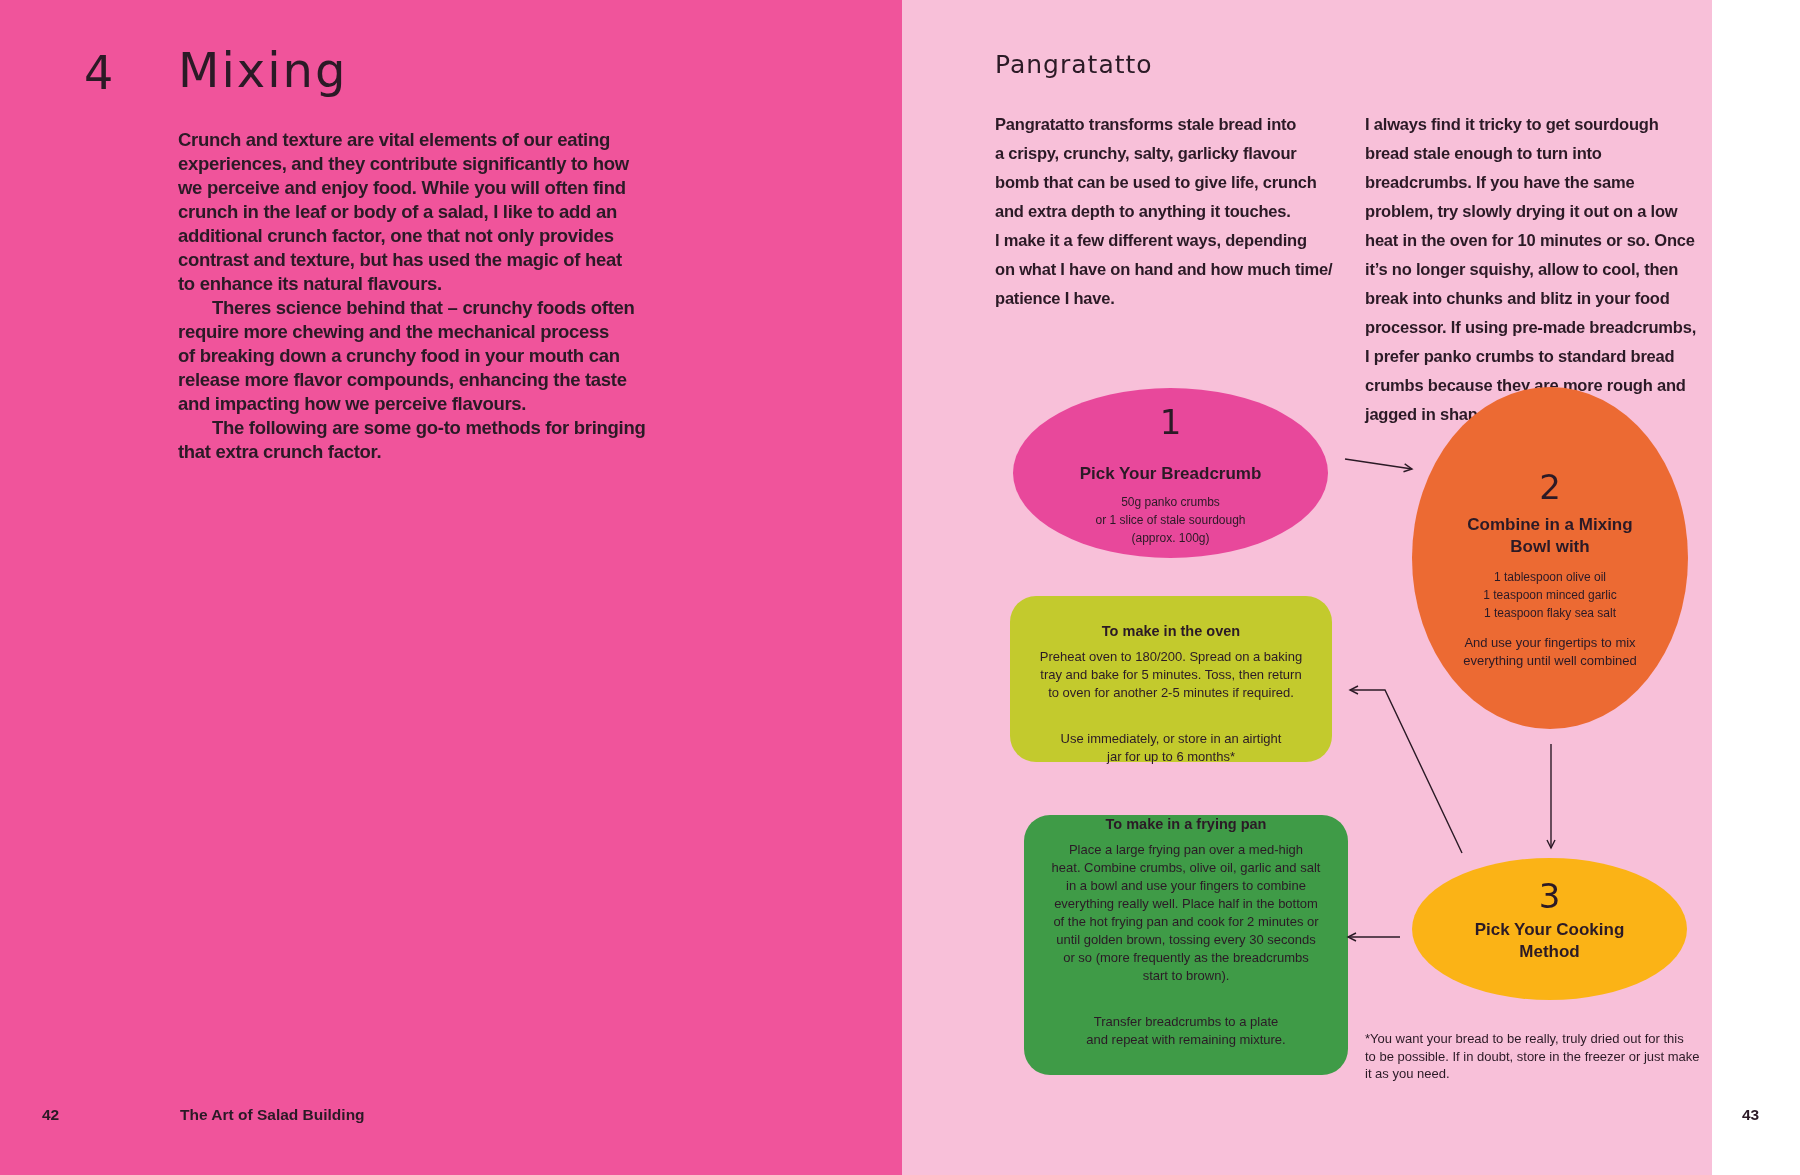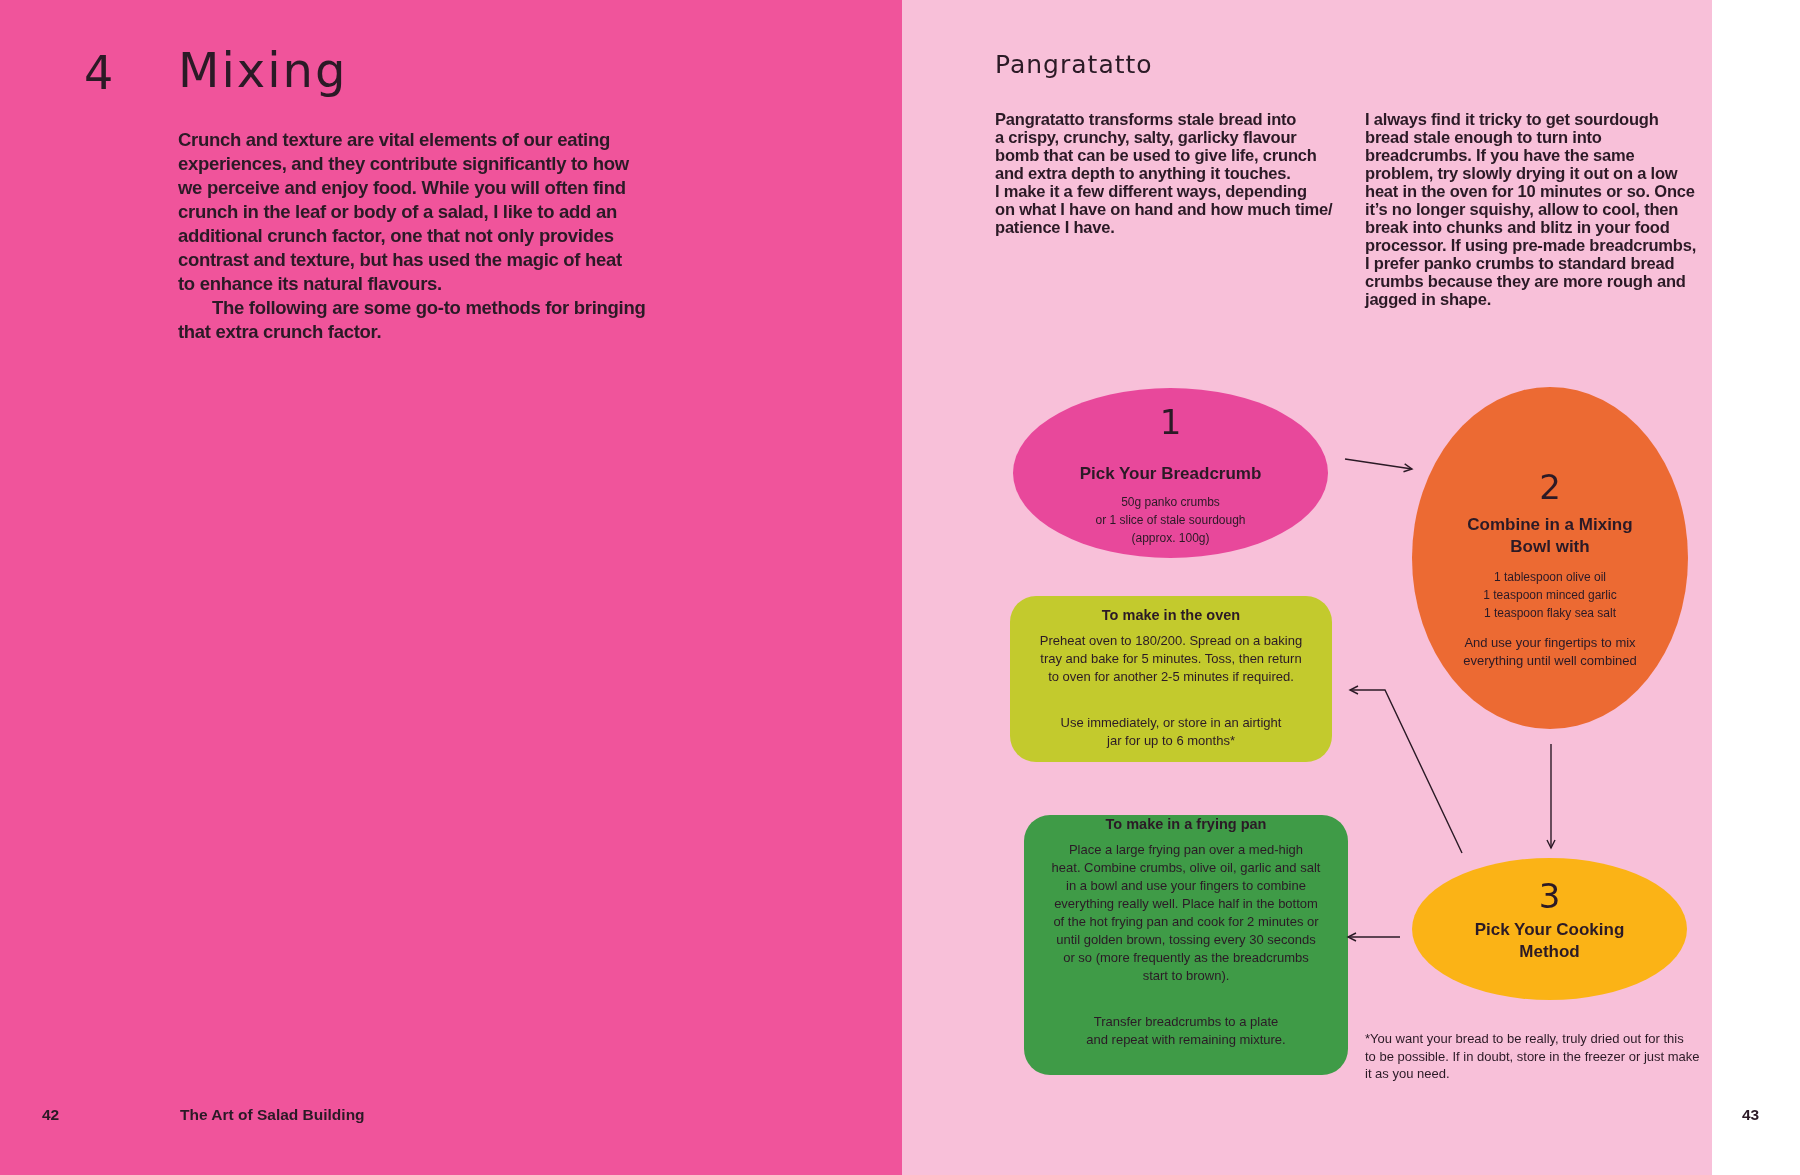--- a/index.html
+++ b/index.html
@@ -19,40 +19,40 @@
   .chapter-body p{margin:0;white-space:pre-line;}
   .chapter-body p.indent{text-indent:34px;}
   .footer{position:absolute;top:1106px;font-size:15.5px;font-weight:700;}
   .footer-num-left{left:42px;}
   .footer-title{left:180px;}
   .footer-num-right{left:840px;font-weight:700;}
 
   
   .recipe-heading{position:absolute;left:93px;top:50px;margin:0;font-family:"DejaVu Sans",sans-serif;
                font-size:25px;font-weight:500;letter-spacing:1px;}
-  .intro-col{position:absolute;top:110px;font-size:16.5px;line-height:18px;font-weight:700;
+  .intro-col{position:absolute;top:110px;font-size:16.5px;line-height:29px;font-weight:700;
                letter-spacing:-0.2px;white-space:pre-line;}
   .col1{left:93px;width:360px;}
   .col2{left:463px;width:360px;}
 
   .bubble{position:absolute;border-radius:50%;display:flex;flex-direction:column;
           align-items:center;text-align:center;box-sizing:border-box;}
   .step1{left:111px;top:388px;width:315px;height:170px;background:var(--step1_bg);padding-top:16px;}
   .step2{left:510px;top:387px;width:276px;height:342px;background:var(--step2_bg);padding-top:82px;}
   .step3{left:510px;top:858px;width:275px;height:142px;background:var(--step3_bg);padding-top:20px;}
   .step-num{font-family:"DejaVu Sans",sans-serif;font-size:34px;line-height:37px;font-weight:500;}
   .step-title{font-size:17px;line-height:22px;font-weight:700;margin-top:22px;white-space:pre-line;}
   .step2 .step-title{margin-top:8px;}
   .step3 .step-title{margin-top:4px;}
   .step-detail{font-size:12px;line-height:18px;margin-top:8px;white-space:pre-line;}
   .step2 .step-detail{margin-top:10px;}
   .step-note{font-size:13px;line-height:18px;margin-top:12px;white-space:pre-line;}
 
   .roundbox{position:absolute;border-radius:26px;box-sizing:border-box;text-align:center;}
-  .oven-box{left:108px;top:596px;width:322px;height:166px;background:var(--oven_bg);padding-top:10px;}
+  .oven-box{left:108px;top:596px;width:322px;height:166px;background:var(--oven_bg);padding-top:26px;}
   .pan-box{left:122px;top:815px;width:324px;height:260px;background:var(--pan_bg);}
   .box-title{font-size:14.5px;font-weight:700;line-height:18px;}
   .box-body{font-size:13px;line-height:18px;margin-top:8px;white-space:pre-line;}
   .box-note{font-size:13px;line-height:18px;margin-top:28px;white-space:pre-line;}
 
   .footnote{position:absolute;left:463px;top:1030px;width:380px;
             font-size:13px;line-height:17.5px;white-space:pre-line;}
 
   .arrows{position:absolute;left:0;top:0;width:1800px;height:1175px;pointer-events:none;}
 </style>
@@ -65,20 +65,25 @@
     <div class="chapter-num">4</div>
     <h1 class="chapter-title">Mixing</h1>
     <div class="chapter-body">
       <p>Crunch and texture are vital elements of our eating
 experiences, and they contribute significantly to how
 we perceive and enjoy food. While you will often find
 crunch in the leaf or body of a salad, I like to add an
 additional crunch factor, one that not only provides
 contrast and texture, but has used the magic of heat
 to enhance its natural flavours.</p>
+      <p class="indent">Theres science behind that – crunchy foods often
+require more chewing and the mechanical process
+of breaking down a crunchy food in your mouth can
+release more flavor compounds, enhancing the taste
+and impacting how we perceive flavours.</p>
       <p class="indent">The following are some go-to methods for bringing
 that extra crunch factor.</p>
     </div>
     <div class="footer footer-num-left">42</div>
     <div class="footer footer-title">The Art of Salad Building</div>
   </section>
 
   <section class="page page-right">
     <h2 class="recipe-heading">Pangratatto</h2>
     <div class="intro-col col1">Pangratatto transforms stale bread into

